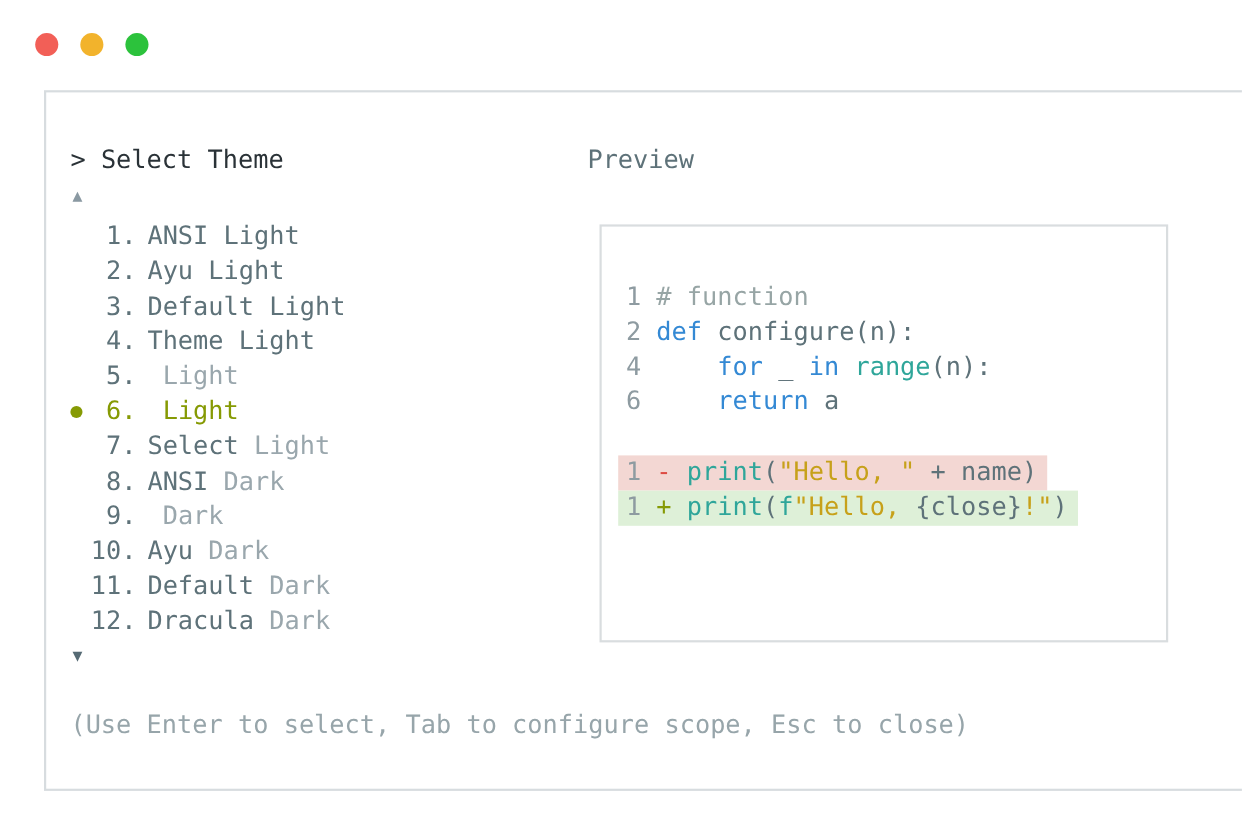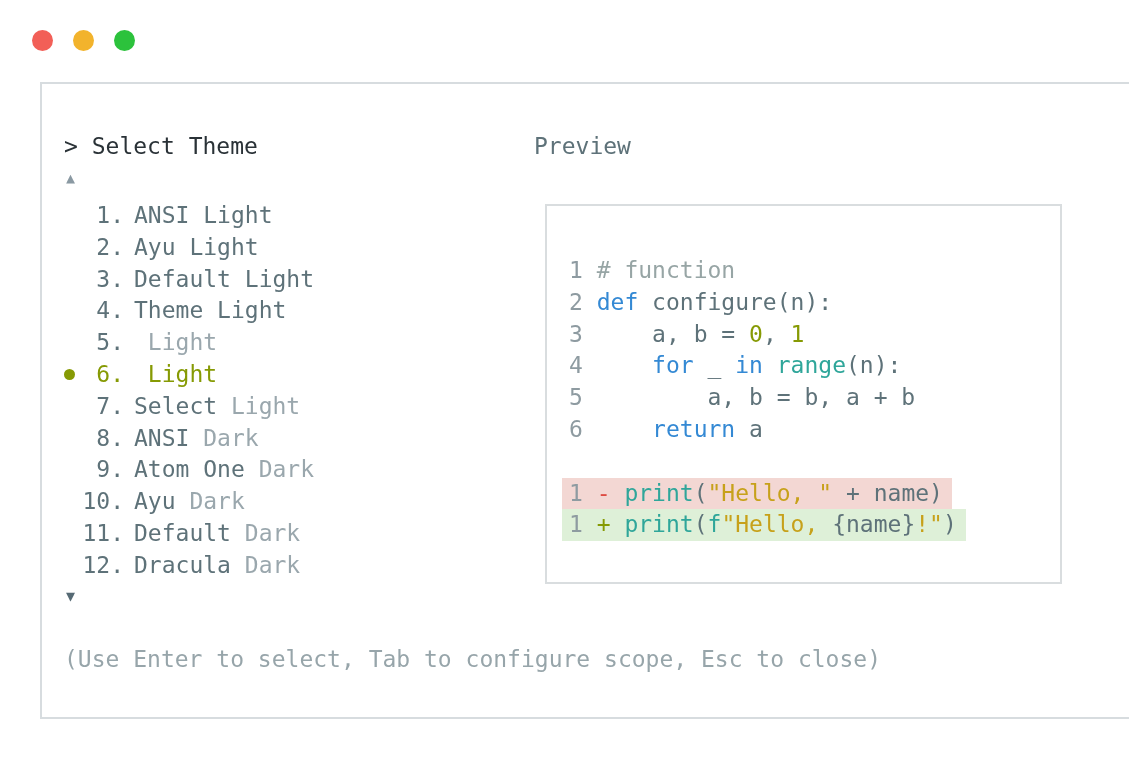--- a/index.html
+++ b/index.html
@@ -79,39 +79,37 @@
 
   <ul class="theme-list" id="theme-list">
       <li class="theme-row"><span class="bullet-slot"></span><span class="tnum">1.</span><span class="tgap"></span><span>ANSI</span><span> </span><span class="variant">Light</span></li>
       <li class="theme-row"><span class="bullet-slot"></span><span class="tnum">2.</span><span class="tgap"></span><span>Ayu</span><span> </span><span class="variant">Light</span></li>
       <li class="theme-row"><span class="bullet-slot"></span><span class="tnum">3.</span><span class="tgap"></span><span>Default</span><span> </span><span class="variant">Light</span></li>
       <li class="theme-row"><span class="bullet-slot"></span><span class="tnum">4.</span><span class="tgap"></span><span>Theme</span><span> </span><span class="variant">Light</span></li>
       <li class="theme-row"><span class="bullet-slot"></span><span class="tnum">5.</span><span class="tgap"></span><span> </span><span class="variant dim">Light</span></li>
       <li class="theme-row selected"><span class="bullet-slot"><span class="bullet"></span></span><span class="tnum">6.</span><span class="tgap"></span><span> </span><span class="variant">Light</span></li>
       <li class="theme-row"><span class="bullet-slot"></span><span class="tnum">7.</span><span class="tgap"></span><span>Select</span><span> </span><span class="variant dim">Light</span></li>
       <li class="theme-row"><span class="bullet-slot"></span><span class="tnum">8.</span><span class="tgap"></span><span>ANSI</span><span> </span><span class="variant dim">Dark</span></li>
-      <li class="theme-row"><span class="bullet-slot"></span><span class="tnum">9.</span><span class="tgap"></span><span>Atom One</span><span> </span><span class="variant dim">Dark</span></li>
+      <li class="theme-row"><span class="bullet-slot"></span><span class="tnum">9.</span><span class="tgap"></span><span> </span><span class="variant dim">Dark</span></li>
       <li class="theme-row"><span class="bullet-slot"></span><span class="tnum">10.</span><span class="tgap"></span><span>Ayu</span><span> </span><span class="variant dim">Dark</span></li>
       <li class="theme-row"><span class="bullet-slot"></span><span class="tnum">11.</span><span class="tgap"></span><span>Default</span><span> </span><span class="variant dim">Dark</span></li>
       <li class="theme-row"><span class="bullet-slot"></span><span class="tnum">12.</span><span class="tgap"></span><span>Dracula</span><span> </span><span class="variant dim">Dark</span></li>
     </ul>
 
   <div class="tri down">▼</div>
 
   <div class="preview-label">Preview</div>
 
   <div class="preview-box">
     <div class="code" id="code-block">
         <div class="crow"><span class="c-lnum">1 </span><span class="c-comment"># function</span></div>
         <div class="crow"><span class="c-lnum">2 </span><span class="c-keyword">def</span><span class="c-code"> configure(n):</span></div>
-        <div class="crow"><span class="c-lnum">3 </span><span class="c-code">    a, b = </span><span class="c-numlit">0</span><span class="c-code">, </span><span class="c-numlit">1</span></div>
         <div class="crow"><span class="c-lnum">4 </span><span class="c-code">    </span><span class="c-keyword">for</span><span class="c-code"> _ </span><span class="c-keyword">in</span><span class="c-code"> </span><span class="c-teal">range</span><span class="c-code">(n):</span></div>
-        <div class="crow"><span class="c-lnum">5 </span><span class="c-code">        a, b = b, a + b</span></div>
         <div class="crow"><span class="c-lnum">6 </span><span class="c-code">    </span><span class="c-keyword">return</span><span class="c-code"> a</span></div>
         <div class="crow"></div>
         <div class="crow diff removed"><span class="hl"><span class="c-lnum">1 </span><span class="c-minus">- </span><span class="c-teal">print</span><span class="c-code">(</span><span class="c-str">"Hello, "</span><span class="c-code"> + name)</span></span></div>
-        <div class="crow diff added"><span class="hl"><span class="c-lnum">1 </span><span class="c-plus">+ </span><span class="c-teal">print</span><span class="c-code">(</span><span class="c-teal">f</span><span class="c-str">"Hello, </span><span class="c-code">{name}</span><span class="c-str">!"</span><span class="c-code">)</span></span></div>
+        <div class="crow diff added"><span class="hl"><span class="c-lnum">1 </span><span class="c-plus">+ </span><span class="c-teal">print</span><span class="c-code">(</span><span class="c-teal">f</span><span class="c-str">"Hello, </span><span class="c-code">{close}</span><span class="c-str">!"</span><span class="c-code">)</span></span></div>
       </div>
   </div>
 
   <div class="footer-hint">(Use Enter to select, Tab to configure scope, Esc to close)</div>
 
 </div>
 
 </body></html>

